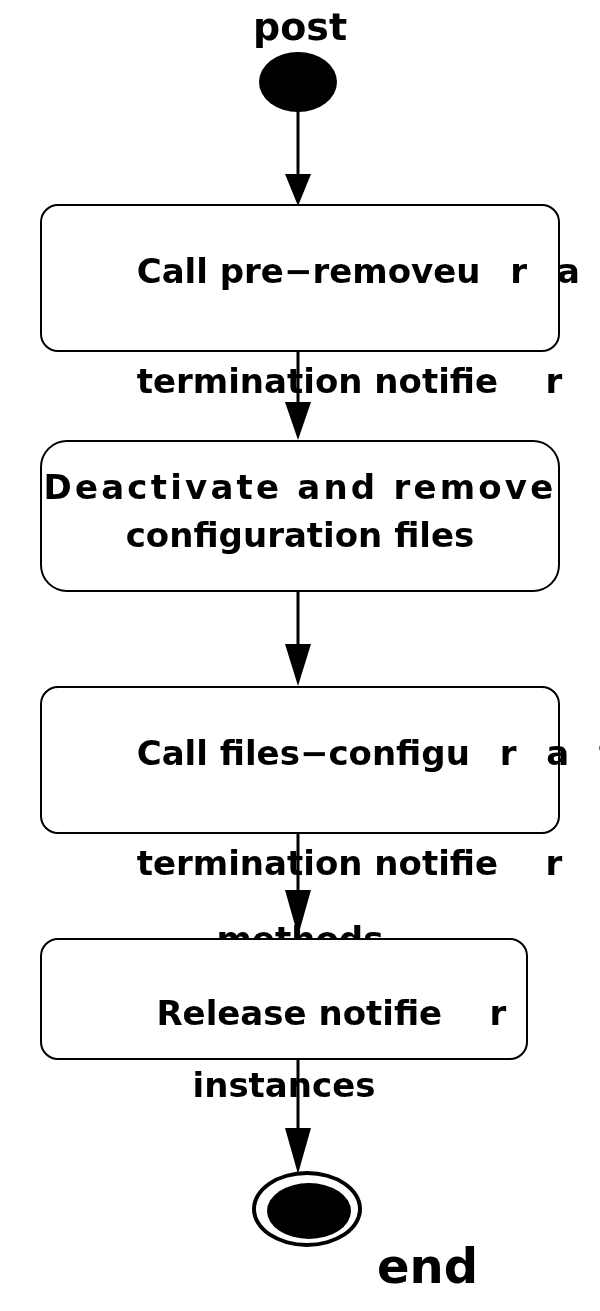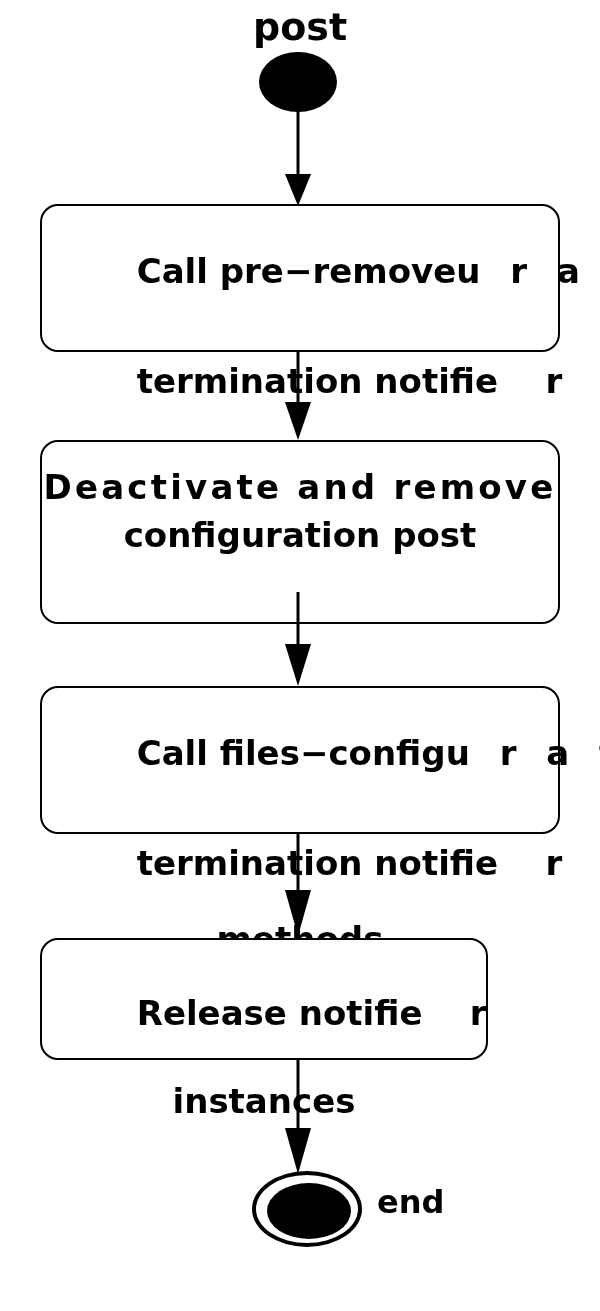--- a/index.html
+++ b/index.html
@@ -106,24 +106,24 @@
       </span>
       <span class="line" style="margin-top:8px;">methods</span>
     </div>
   </div>
 
   <svg class="edge" style="left:280px; top:352px;" width="40" height="92" viewBox="0 0 40 92">
     <line x1="18" y1="0" x2="18" y2="60" stroke="#000000" stroke-width="3"></line>
     <polygon points="5,50 31,50 18,88" fill="#000000"></polygon>
   </svg>
 
-  <div class="action" style="left:40px; top:440px; width:520px; height:184px;">
+  <div class="action" style="left:40px; top:440px; width:520px; height:152px;border-radius:27px;">
     <div class="action-text" style="top:28px; font-size:34px;">
       <span class="line tracked-all">Deactivate and remove</span>
-      <span class="line" style="margin-top:14px;">configuration post</span>
+      <span class="line" style="margin-top:14px;">configuration files</span>
     </div>
   </div>
 
   <svg class="edge" style="left:280px; top:592px;" width="40" height="98" viewBox="0 0 40 98">
     <line x1="18" y1="0" x2="18" y2="62" stroke="#000000" stroke-width="3"></line>
     <polygon points="5,52 31,52 18,94" fill="#000000"></polygon>
   </svg>
 
   <div class="action" style="left:40px; top:686px; width:520px; height:148px;">
     <div class="action-text" style="top:14px; font-size:34px;">
@@ -135,33 +135,33 @@
       </span>
       <span class="line" style="margin-top:8px;">methods</span>
     </div>
   </div>
 
   <svg class="edge" style="left:280px; top:834px;" width="40" height="106" viewBox="0 0 40 106">
     <line x1="18" y1="0" x2="18" y2="66" stroke="#000000" stroke-width="3"></line>
     <polygon points="5,56 31,56 18,102" fill="#000000"></polygon>
   </svg>
 
-  <div class="action" style="left:40px; top:938px; width:448px; height:122px;">
+  <div class="action" style="left:40px; top:938px; width:488px; height:122px;">
     <div class="action-text" style="top:22px; font-size:34px;">
       <span class="line">
         <span>Release notifie</span><span class="gap">    </span><span>r</span>
       </span>
-      <span class="line" style="margin-top:20px;">instances</span>
+      <span class="line" style="margin-top:4px;">instances</span>
     </div>
   </div>
 
   <svg class="edge" style="left:280px; top:1060px;" width="40" height="116" viewBox="0 0 40 116">
     <line x1="18" y1="0" x2="18" y2="78" stroke="#000000" stroke-width="3"></line>
     <polygon points="5,68 31,68 18,114" fill="#000000"></polygon>
   </svg>
 
   <div class="end-outer" style="left:252px; top:1171px; width:110px; height:76px;">
     <div class="end-inner" style="left:11px; top:8px; width:84px; height:56px;"></div>
   </div>
 
-  <div class="node-label" style="left:377px; top:1186px; font-size:32px;">end</div>
+  <div class="node-label" style="left:377px; top:1242px; font-size:48px;">end</div>
 
 </div>
 
 </body></html>

